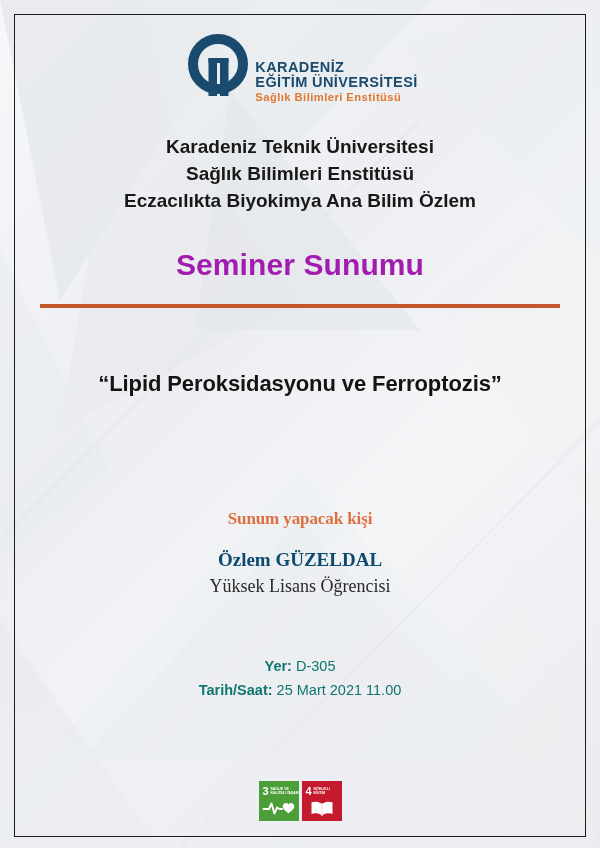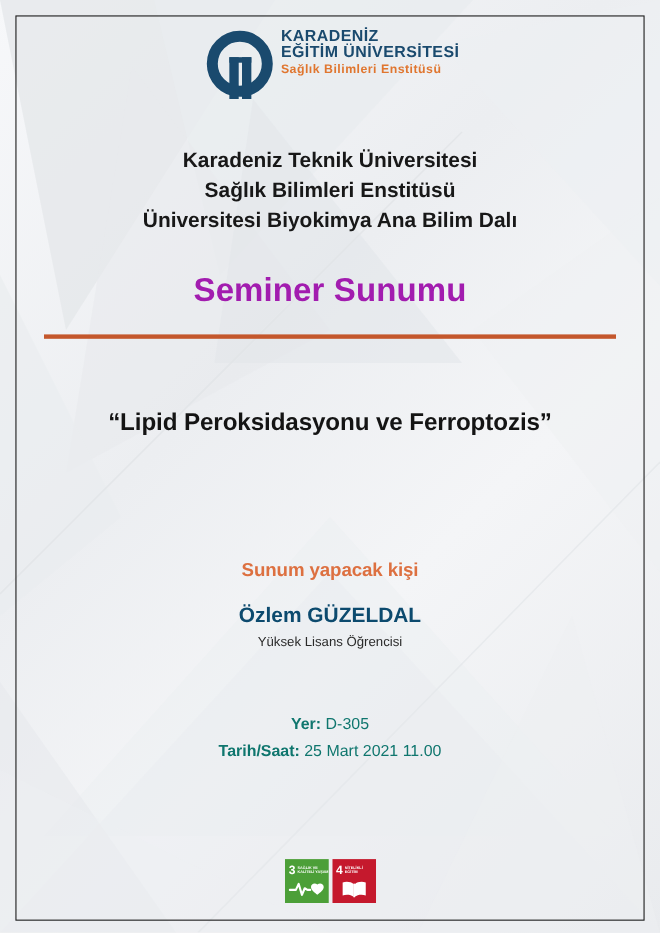--- a/index.html
+++ b/index.html
@@ -58,21 +58,21 @@
     inset: 0;
     display: flex;
     flex-direction: column;
     align-items: center;
   }
 
   
   .logo-lockup {
     margin-top: 26px;
     display: flex;
-    align-items: flex-start;
+    align-items: flex-end;
     gap: 1px;
     height: 78px;
   }
   .logo-mark { width: 72px; height: 72px; display: block; flex: none; }
   .logo-text {
     display: flex;
     flex-direction: column;
     justify-content: center;
     line-height: 1.04;
   }
@@ -124,36 +124,37 @@
     font-weight: 700;
     color: #141414;
     letter-spacing: -0.1px;
     text-align: center;
   }
 
   
   .presenter {
     margin-top: 112px;
     text-align: center;
+    font-family: Liberation Serif, serif;
   }
   .presenter-label {
     font-size: 17px;
     font-weight: 700;
     color: #dd7040;
     letter-spacing: -0.1px;
   }
   .presenter-name {
     margin-top: 20px;
     font-size: 19px;
     font-weight: 700;
     color: #0c4a6e;
   }
   .presenter-role {
     margin-top: 5px;
-    font-size: 12px;
+    font-size: 18px;
     font-weight: 400;
     color: #2a2a2a;
   }
 
   
   .details {
     margin-top: 58px;
     text-align: center;
     font-size: 14.5px;
     color: #0f766e;
@@ -221,21 +222,21 @@
       <span class="logo-text">
         <span class="logo-line1">KARADENİZ</span>
         <span class="logo-line2">EĞİTİM ÜNİVERSİTESİ</span>
         <span class="logo-line3">Sağlık Bilimleri Enstitüsü</span>
       </span>
     </div>
 
     <div class="inst-heading">
       <div>Karadeniz Teknik Üniversitesi</div>
       <div>Sağlık Bilimleri Enstitüsü</div>
-      <div>Üniversitesi Biyokimya Ana Bilim Dalı</div>
+      <div>Eczacılıkta Biyokimya Ana Bilim Özlem</div>
     </div>
 
     <div class="seminar-title">Seminer Sunumu</div>
 
     <div class="divider"></div>
 
     <div class="topic">“Lipid Peroksidasyonu ve Ferroptozis”</div>
 
     <div class="presenter">
       <div class="presenter-label">Sunum yapacak kişi</div>

